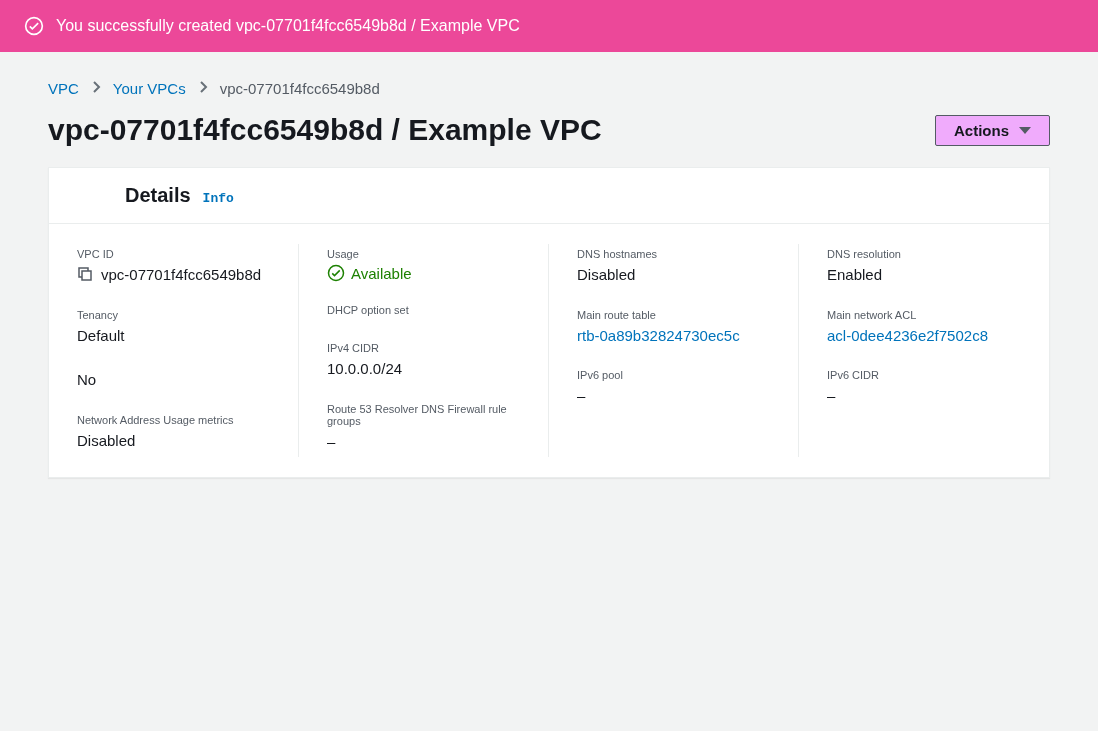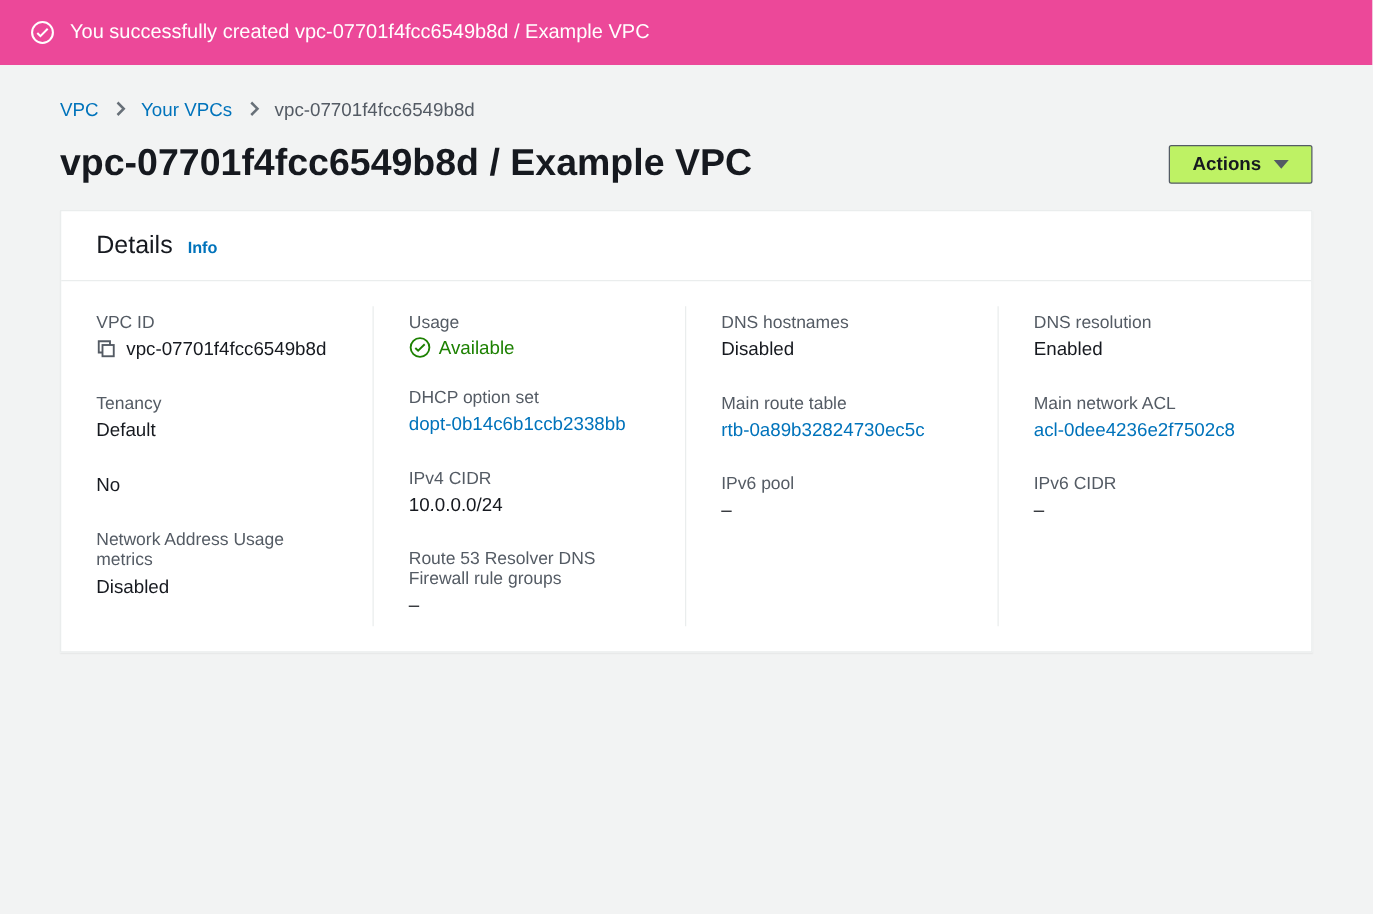--- a/index.html
+++ b/index.html
@@ -44,21 +44,21 @@
       justify-content: space-between;
       align-items: center;
       margin-bottom: 20px;
     }
     .page-title {
       font-size: 30px;
       font-weight: 700;
       color: #16191f;
     }
     .actions-btn {
-      background: #bef264;
+      background: #f0abfc;
       border: 1px solid #545b64;
       border-radius: 2px;
       padding: 6px 18px;
       font-size: 15px;
       font-weight: 700;
       color: #16191f;
       cursor: pointer;
       display: inline-flex;
       align-items: center;
       gap: 10px;
@@ -78,44 +78,46 @@
     }
     .panel-header {
       padding: 16px 28px;
       border-bottom: 1px solid #eaeded;
       display: flex;
       align-items: baseline;
       gap: 12px;
     }
     .panel-title {
       font-size: 20px;
-      font-weight: 400;
+      font-weight: 700;
+      margin-left: 48px;
     }
     .info-link {
       color: #0073bb;
       font-size: 13px;
       font-weight: 700;
       text-decoration: none;
+      font-family: Liberation Mono, monospace;
     }
     .details-grid {
       display: grid;
       grid-template-columns: repeat(4, 1fr);
       padding: 20px 0;
     }
     .details-col {
       padding: 4px 28px;
       border-right: 1px solid #eaeded;
       display: flex;
       flex-direction: column;
       gap: 22px;
     }
     .details-col:last-child { border-right: none; }
     .field-label {
       color: #545b64;
-      font-size: 14px;
+      font-size: 11px;
       margin-bottom: 4px;
     }
     .field-value {
       color: #16191f;
       font-size: 15px;
       word-break: break-all;
       line-height: 1.5;
     }
     .field-value.link {
       color: #0073bb;
@@ -218,21 +220,20 @@
           <div class="state-row">
             <svg width="18" height="18" viewBox="0 0 24 24" fill="none" stroke="#1d8102" stroke-width="2">
                 <circle cx="12" cy="12" r="10"></circle>
                 <path d="M7 12.5l3 3 7-7"></path>
               </svg>
             <span class="state-available">Available</span>
           </div>
         </div>
         <div class="field-block">
           <div class="field-label">DHCP option set</div>
-          <div class="field-value link"><a href="#">dopt-0b14c6b1ccb2338bb</a></div>
         </div>
         <div class="field-block">
           <div class="field-label">IPv4 CIDR</div>
           <div class="field-value">10.0.0.0/24</div>
         </div>
         <div class="field-block">
           <div class="field-label">Route 53 Resolver DNS Firewall rule groups</div>
           <div class="field-value">–</div>
         </div>
       </div>

